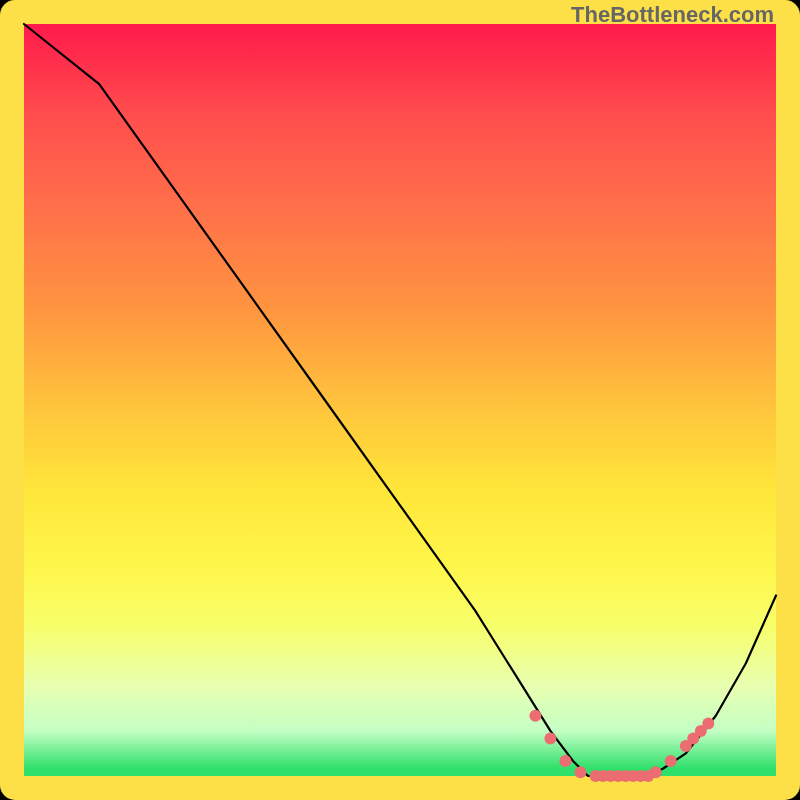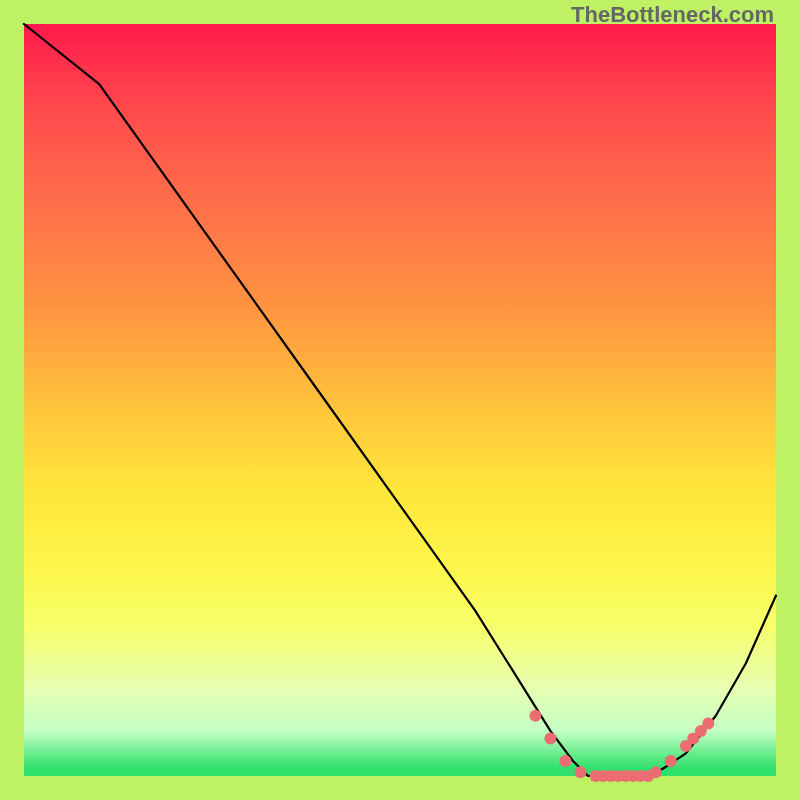--- a/index.html
+++ b/index.html
@@ -10,21 +10,22 @@
     background: #000;
     overflow: hidden;
     font-family: Arial, Helvetica, sans-serif;
   }
   .frame {
     position: absolute;
     top: 0;
     left: 0;
     width: 800px;
     height: 800px;
-    background: #bef264;
+    background: #fde047;
+    border-radius: 15px;
   }
   .plot {
     position: absolute;
     top: 24px;
     left: 24px;
     width: 752px;
     height: 752px;
     background: linear-gradient(
       to bottom,
       #ff1a4b 0%,

